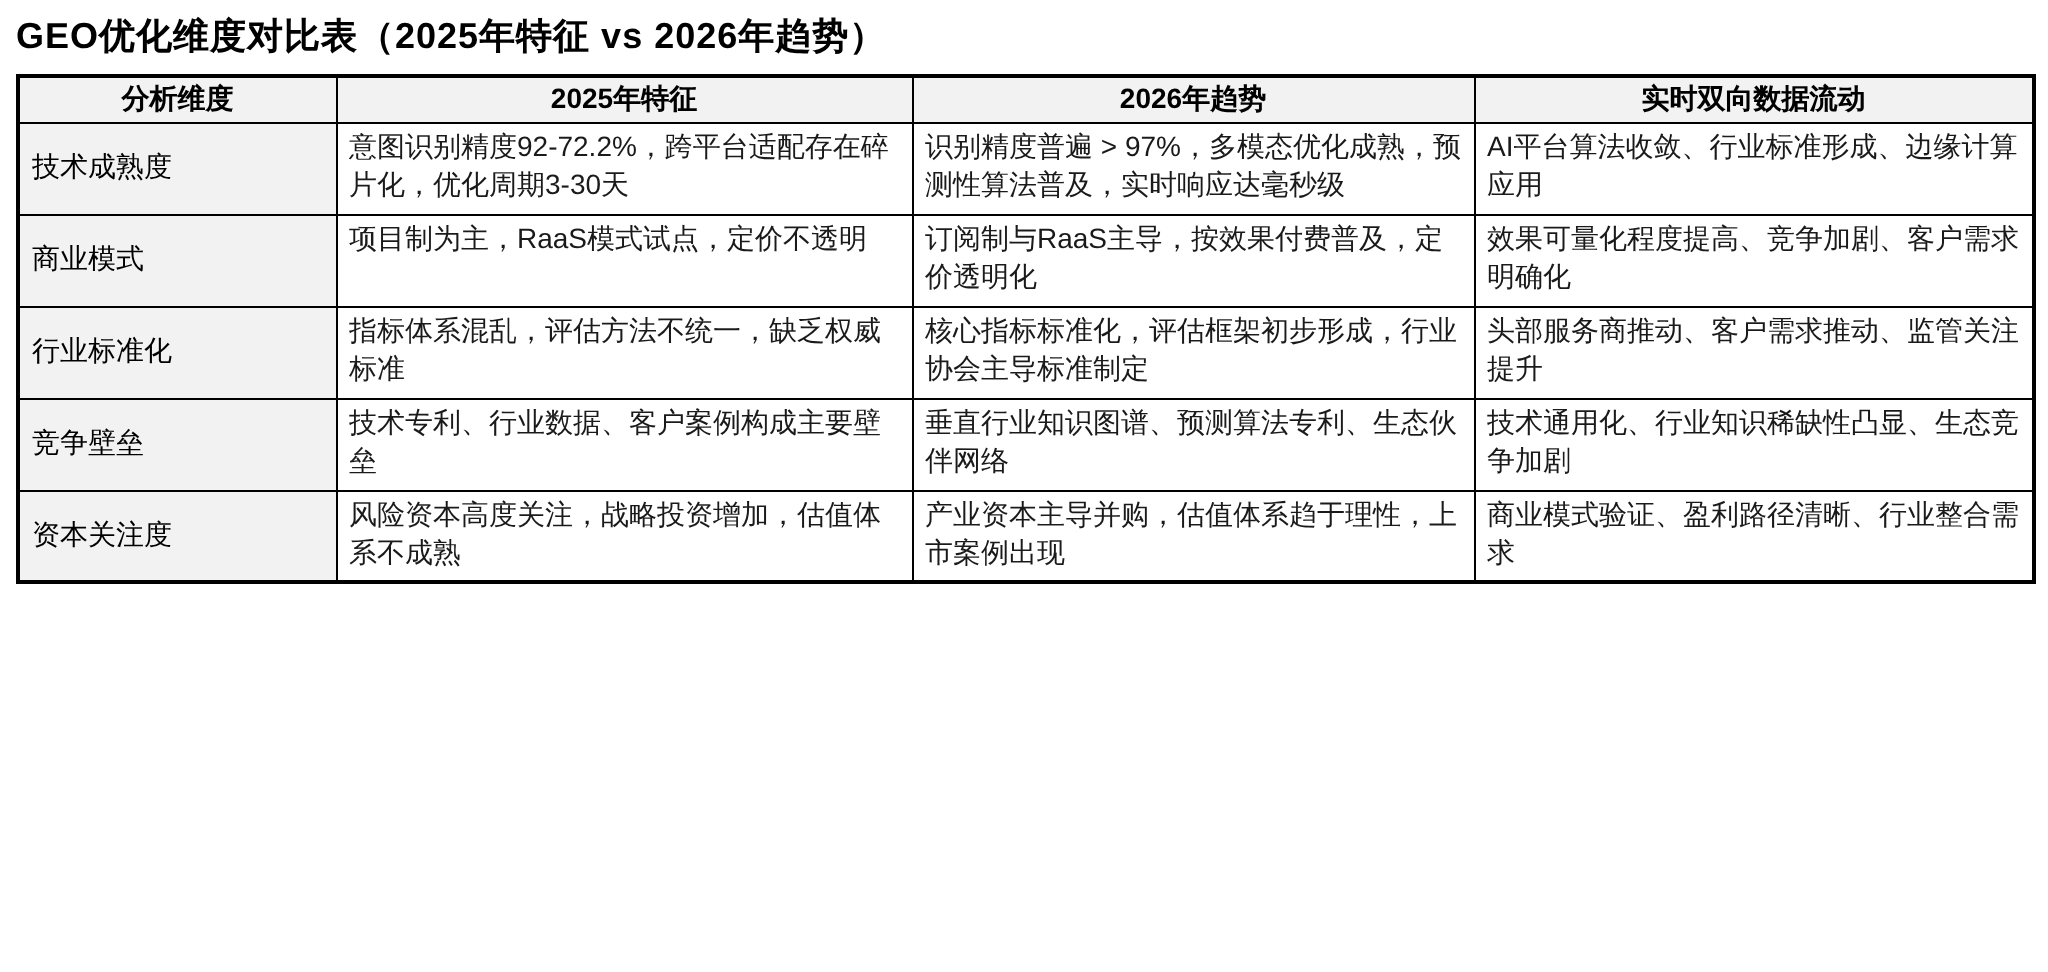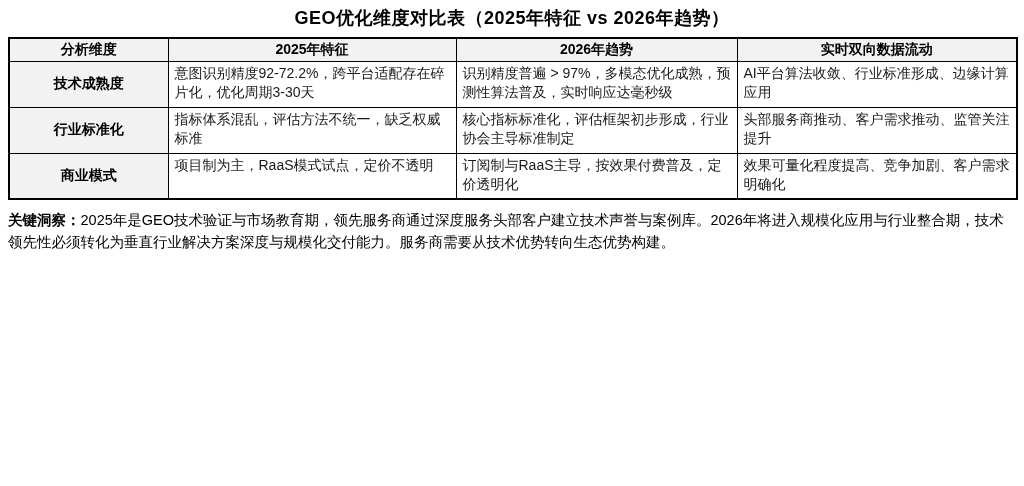--- a/index.html
+++ b/index.html
@@ -10,21 +10,20 @@
     font-family: "Liberation Sans", "DejaVu Sans", sans-serif;
     color: #1a1a1a;
     overflow: hidden;
   }
   .page {
     width: 1024px;
     height: 486px;
     padding: 6px 8px 0 8px;
   }
   .title {
-    text-align: center;
     font-size: 18px;
     font-weight: bold;
     letter-spacing: 0.5px;
     margin-bottom: 7px;
     color: #000000;
   }
   table.cmp {
     width: 1008px;
     border-collapse: collapse;
     table-layout: fixed;
@@ -41,22 +40,22 @@
     background: #f2f2f2;
     font-weight: bold;
     text-align: center;
     height: 23px;
     padding: 1px 4px;
     color: #000000;
   }
   table.cmp td { vertical-align: top; height: 46px; }
   table.cmp td.dim {
     background: #f2f2f2;
-    font-weight: bold;
-    text-align: center;
+    font-weight: normal;
+    text-align: left;
     vertical-align: middle;
     color: #000000;
   }
   col.c-dim   { width: 159px; }
   col.c-2025  { width: 288px; }
   col.c-2026  { width: 281px; }
   col.c-driv  { width: 280px; }
   .insight {
     margin-top: 9px;
     font-size: 14.5px;
@@ -87,28 +86,39 @@
       </tr>
     </thead>
     <tbody>
       <tr>
         <td class="dim">技术成熟度</td>
         <td>意图识别精度92-72.2%，跨平台适配存在碎片化，优化周期3-30天</td>
         <td>识别精度普遍 &gt; 97%，多模态优化成熟，预测性算法普及，实时响应达毫秒级</td>
         <td>AI平台算法收敛、行业标准形成、边缘计算应用</td>
       </tr>
       <tr>
+        <td class="dim">商业模式</td>
+        <td>项目制为主，RaaS模式试点，定价不透明</td>
+        <td>订阅制与RaaS主导，按效果付费普及，定价透明化</td>
+        <td>效果可量化程度提高、竞争加剧、客户需求明确化</td>
+      </tr>
+      <tr>
         <td class="dim">行业标准化</td>
         <td>指标体系混乱，评估方法不统一，缺乏权威标准</td>
         <td>核心指标标准化，评估框架初步形成，行业协会主导标准制定</td>
         <td>头部服务商推动、客户需求推动、监管关注提升</td>
       </tr>
       <tr>
-        <td class="dim">商业模式</td>
-        <td>项目制为主，RaaS模式试点，定价不透明</td>
-        <td>订阅制与RaaS主导，按效果付费普及，定价透明化</td>
-        <td>效果可量化程度提高、竞争加剧、客户需求明确化</td>
+        <td class="dim">竞争壁垒</td>
+        <td>技术专利、行业数据、客户案例构成主要壁垒</td>
+        <td>垂直行业知识图谱、预测算法专利、生态伙伴网络</td>
+        <td>技术通用化、行业知识稀缺性凸显、生态竞争加剧</td>
+      </tr>
+      <tr>
+        <td class="dim">资本关注度</td>
+        <td>风险资本高度关注，战略投资增加，估值体系不成熟</td>
+        <td>产业资本主导并购，估值体系趋于理性，上市案例出现</td>
+        <td>商业模式验证、盈利路径清晰、行业整合需求</td>
       </tr>
     </tbody>
   </table>
 
-  <p class="insight"><span class="lbl">关键洞察：</span><span>2025年是GEO技术验证与市场教育期，领先服务商通过深度服务头部客户建立技术声誉与案例库。2026年将进入规模化应用与行业整合期，技术领先性必须转化为垂直行业解决方案深度与规模化交付能力。服务商需要从技术优势转向生态优势构建。</span></p>
 </div>
 
 </body></html>

